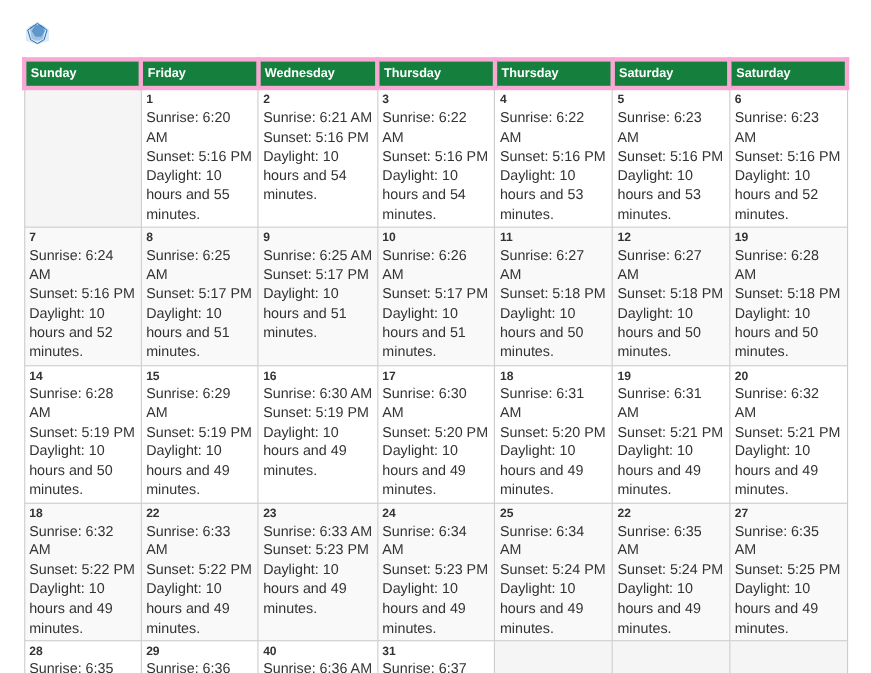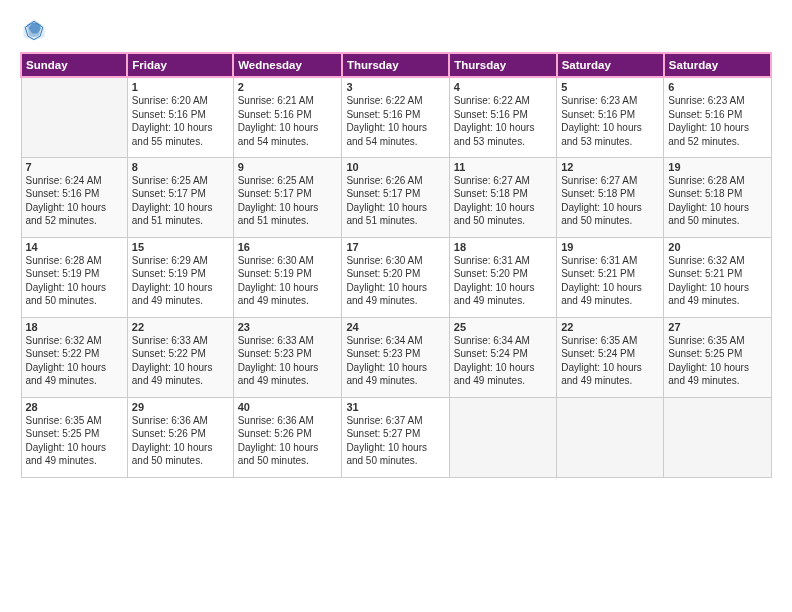--- a/index.html
+++ b/index.html
@@ -58,47 +58,47 @@
     .location {
       font-size: 14px;
       color: #444;
     }
     .calendar {
       width: 100%;
       border-collapse: collapse;
       border: 1px solid #ccc;
     }
     .calendar th {
-      background-color: #701a75;
+      background-color: #15803d;
       color: #fff;
       font-size: 11.5px;
       font-weight: bold;
       padding: 5px 4px;
       text-align: left;
-      border: 2px solid #f9a8d4;
+      border: 4px solid #f9a8d4;
     }
     .calendar td {
       border: 1px solid #ccc;
       vertical-align: top;
       padding: 3px 4px;
       width: 113px;
       height: 80px;
       background: #fff;
     }
     .calendar td.empty {
       background: #f5f5f5;
     }
     .day-num {
       font-size: 11px;
       font-weight: bold;
       color: #333;
       margin-bottom: 1px;
     }
     .day-info {
-      font-size: 10px;
+      font-size: 13px;
       color: #333;
       line-height: 1.35;
     }
     tr:nth-child(odd) td:not(.empty) {
       background: #fff;
     }
     tr:nth-child(even) td:not(.empty) {
       background: #f9f9f9;
     }
   </style>

